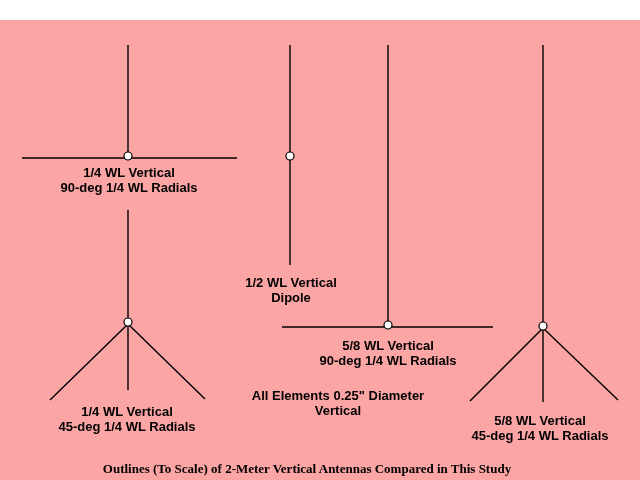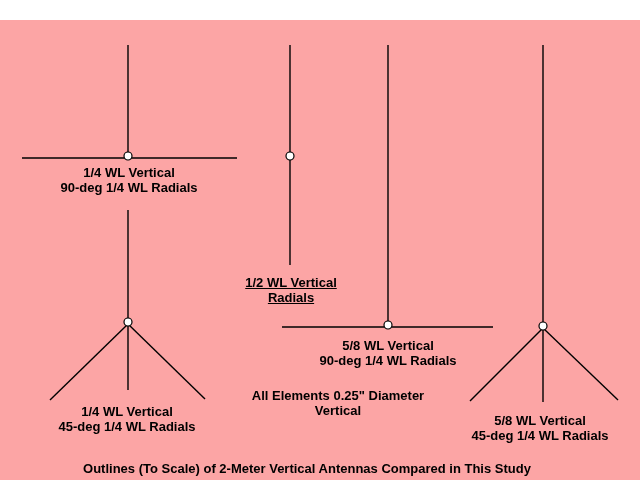--- a/index.html
+++ b/index.html
@@ -44,20 +44,21 @@
   }
   .title {
     position: absolute;
     transform: translateX(-50%);
     text-align: left;
     white-space: nowrap;
     color: #000000;
     font-size: 13px;
     font-weight: bold;
     line-height: 15px;
+    font-family: Liberation Serif, serif;
   }
 </style>
 </head>
 <body>
 
 <div class="canvas">
 
   <svg class="drawing" viewBox="0 0 640 480">
 
     <g>
@@ -91,23 +92,23 @@
       <circle cx="543" cy="306" r="4"></circle>
     </g>
 
   </svg>
 
   <div class="label" style="left:129px; top:145px;">
     <div>1/4 WL Vertical</div>
     <div>90-deg 1/4 WL Radials</div>
   </div>
 
-  <div class="label" style="left:291px; top:255px;text-decoration:underline;">
+  <div class="label" style="left:291px; top:255px;">
     <div>1/2 WL Vertical</div>
-    <div>Radials</div>
+    <div>Dipole</div>
   </div>
 
   <div class="label" style="left:388px; top:318px;">
     <div>5/8 WL Vertical</div>
     <div>90-deg 1/4 WL Radials</div>
   </div>
 
   <div class="label" style="left:338px; top:368px;">
     <div>All Elements 0.25" Diameter</div>
     <div>Vertical</div>

